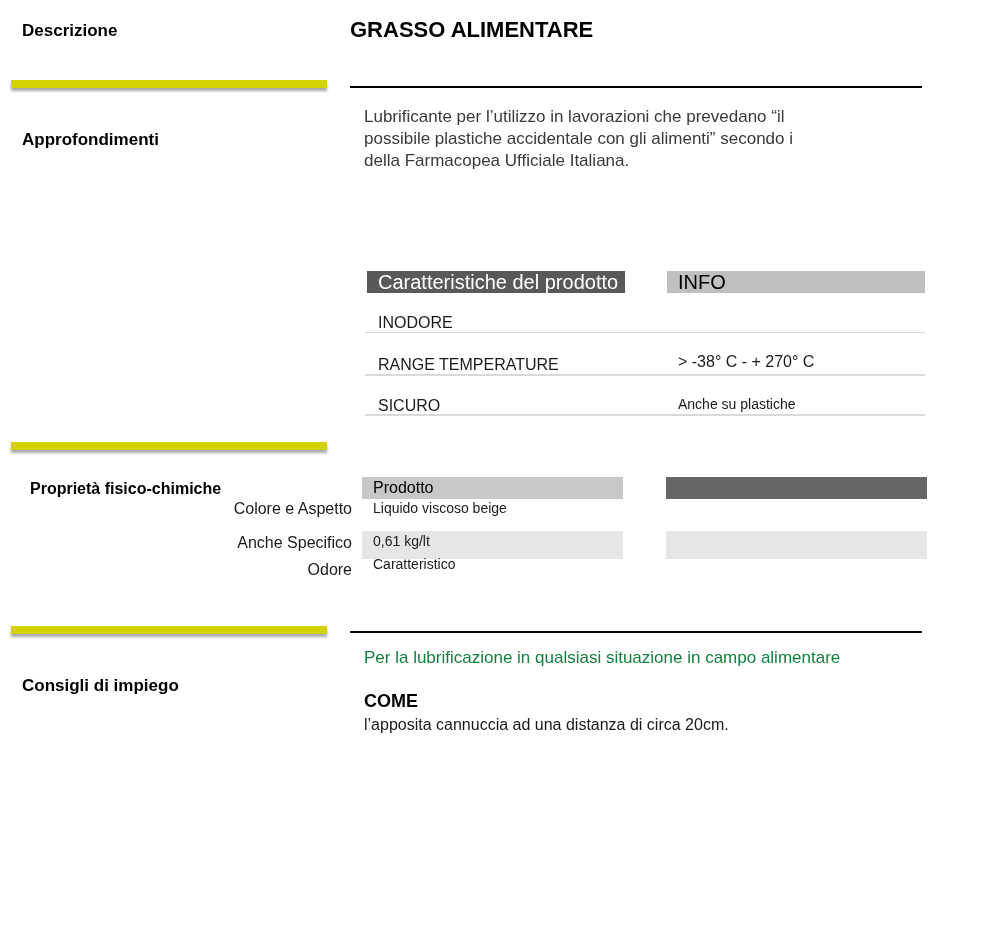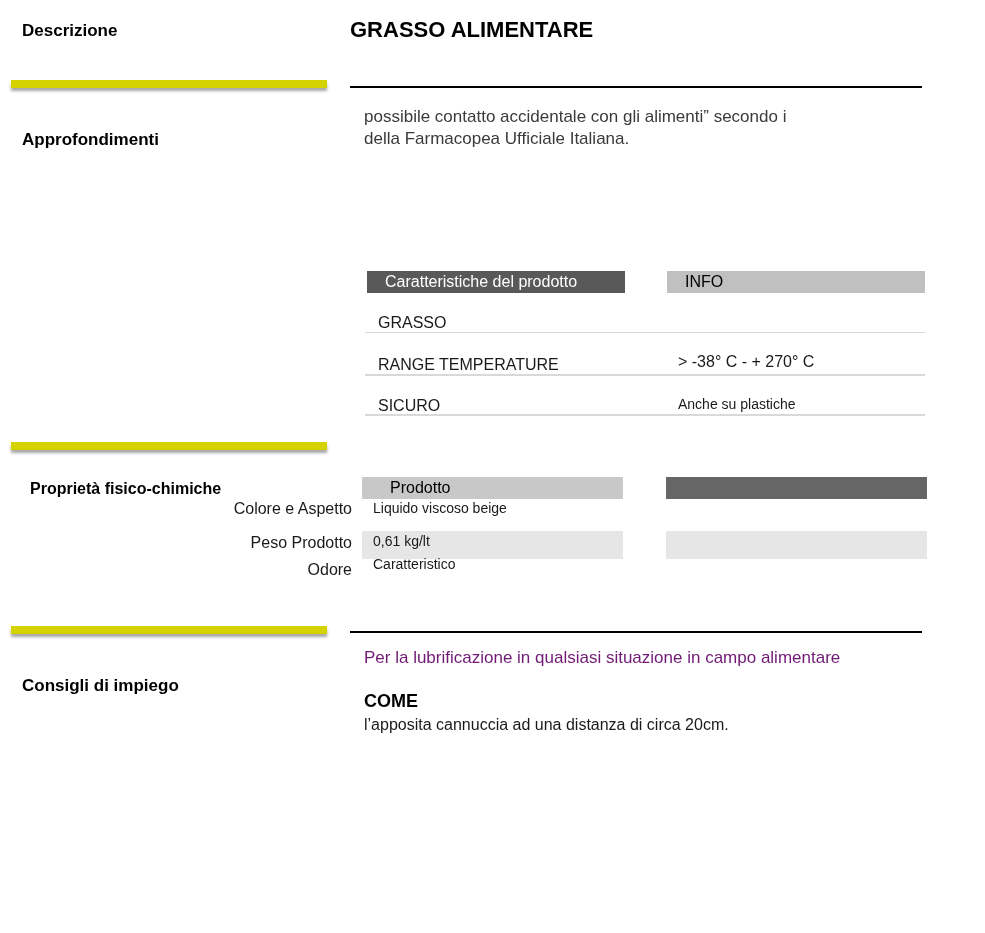--- a/index.html
+++ b/index.html
@@ -5,80 +5,81 @@
     html, body { margin: 0; padding: 0; background: #ffffff; }
     body { width: 985px; height: 933px; position: relative; overflow: hidden;
            font-family: "Liberation Sans", sans-serif; color: #000; }
     .abs { position: absolute; }
     .label-bold { font-weight: bold; font-size: 17px; }
     .yellow-bar { position: absolute; left: 11px; width: 316px; height: 8px; background: #d4d200;
                   box-shadow: 0 3px 3px rgba(0,0,0,0.35); }
     .black-line { position: absolute; left: 350px; width: 572px; height: 2px; background: #000; }
     .title { font-weight: bold; font-size: 22px; }
     .para { font-size: 17px; color: #3a3a3a; line-height: 22px; }
-    .hdr { position: absolute; height: 22px; font-size: 16px; line-height: 22px; padding-left: 18px; box-sizing: border-box; }
+    .hdr { position: absolute; height: 22px; font-size: 20px; line-height: 22px; padding-left: 11px; box-sizing: border-box; }
     .hdr-dark { background: #595959; color: #fff; }
     .hdr-light { background: #c0c0c0; color: #000000; }
     .row { position: absolute; left: 365px; width: 560px; height: 2px; background: #d9d9d9; }
     .cell { position: absolute; font-size: 16px; color: #1a1a1a; }
     .cell-small { position: absolute; font-size: 14px; color: #1a1a1a; }
     .prop-label { position: absolute; right: 633px; font-size: 16px; color: #1a1a1a; text-align: center; white-space: nowrap; }
     .prop-val { position: absolute; left: 373px; font-size: 14px; color: #1a1a1a; }
     .graybox { position: absolute; }
   </style>
 </head>
 <body>
 
 <div class="abs label-bold" style="left:22px; top:21px;">Descrizione</div>
 <div class="abs title" style="left:350px; top:17px;">GRASSO ALIMENTARE</div>
 
 <div class="yellow-bar" style="top:80px;"></div>
 <div class="black-line" style="top:86px;"></div>
 
 <div class="abs label-bold" style="left:22px; top:130px;">Approfondimenti</div>
 <div class="abs para" style="left:364px; top:106px;">
-  <div>possibile contatto accidentale con gli alimenti” secondo i</div>
+  <div>Lubrificante per l’utilizzo in lavorazioni che prevedano “il</div>
+  <div>possibile plastiche accidentale con gli alimenti” secondo i</div>
   <div>della Farmacopea Ufficiale Italiana.</div>
 </div>
 
 <div class="hdr hdr-dark" style="left:367px; top:271px; width:258px;">Caratteristiche del prodotto</div>
 <div class="hdr hdr-light" style="left:667px; top:271px; width:258px;">INFO</div>
 
-<div class="cell" style="left:378px; top:314px;">GRASSO</div>
+<div class="cell" style="left:378px; top:314px;">INODORE</div>
 <div class="cell" style="left:678px; top:314px;"></div>
 <div class="row" style="top:332px; height:1px;"></div>
 
 <div class="cell" style="left:378px; top:356px;">RANGE TEMPERATURE</div>
 <div class="cell" style="left:678px; top:353px;">&gt; -38° C - + 270° C</div>
 <div class="row" style="top:374px;"></div>
 
 <div class="cell" style="left:378px; top:397px;">SICURO</div>
 <div class="cell-small" style="left:678px; top:396px;">Anche su plastiche</div>
 <div class="row" style="top:414px;"></div>
 
 <div class="yellow-bar" style="top:442px;"></div>
 
 <div class="abs" style="left:30px; top:480px; font-weight:bold; font-size:16px;">Proprietà fisico-chimiche</div>
 
-<div class="hdr hdr-light" style="left:362px; top:477px; width:261px; background:#c8c8c8; font-size:16px; padding-left:28px;">Prodotto</div>
+<div class="hdr hdr-light" style="left:362px; top:477px; width:261px; background:#c8c8c8; font-size:16px; padding-left:11px;">Prodotto</div>
 <div class="hdr hdr-dark" style="left:666px; top:477px; width:261px; background:#666666;"></div>
 
 <div class="graybox" style="left:362px; top:531px; width:261px; height:28px; background:#e6e6e6;"></div>
 <div class="graybox" style="left:666px; top:531px; width:261px; height:28px; background:#e6e6e6;"></div>
 
 <div class="prop-label" style="top:500px;">Colore e Aspetto</div>
 <div class="prop-val" style="top:500px;">Liquido viscoso beige</div>
 
-<div class="prop-label" style="top:534px;">Peso Prodotto</div>
+<div class="prop-label" style="top:534px;">Anche Specifico</div>
 <div class="prop-val" style="top:533px;">0,61 kg/lt</div>
 
 <div class="prop-label" style="top:561px;">Odore</div>
 <div class="prop-val" style="top:556px;">Caratteristico</div>
 
 <div class="yellow-bar" style="top:626px;"></div>
 <div class="black-line" style="top:631px;"></div>
 
 <div class="abs label-bold" style="left:22px; top:676px;">Consigli di impiego</div>
-<div class="abs" style="left:364px; top:648px; font-size:17px; color:#701a75;">Per la lubrificazione in qualsiasi situazione in campo alimentare</div>
+<div class="abs" style="left:364px; top:648px; font-size:17px; color:#15803d;">Per la lubrificazione in qualsiasi situazione in campo alimentare</div>
 <div class="abs" style="left:364px; top:691px; font-size:18px; font-weight:bold;">COME</div>
 <div class="abs" style="left:364px; top:714px; font-size:16px; color:#1a1a1a; line-height:21px;">
   <div>l’apposita cannuccia ad una distanza di circa 20cm.</div>
 </div>
 
 </body></html>

